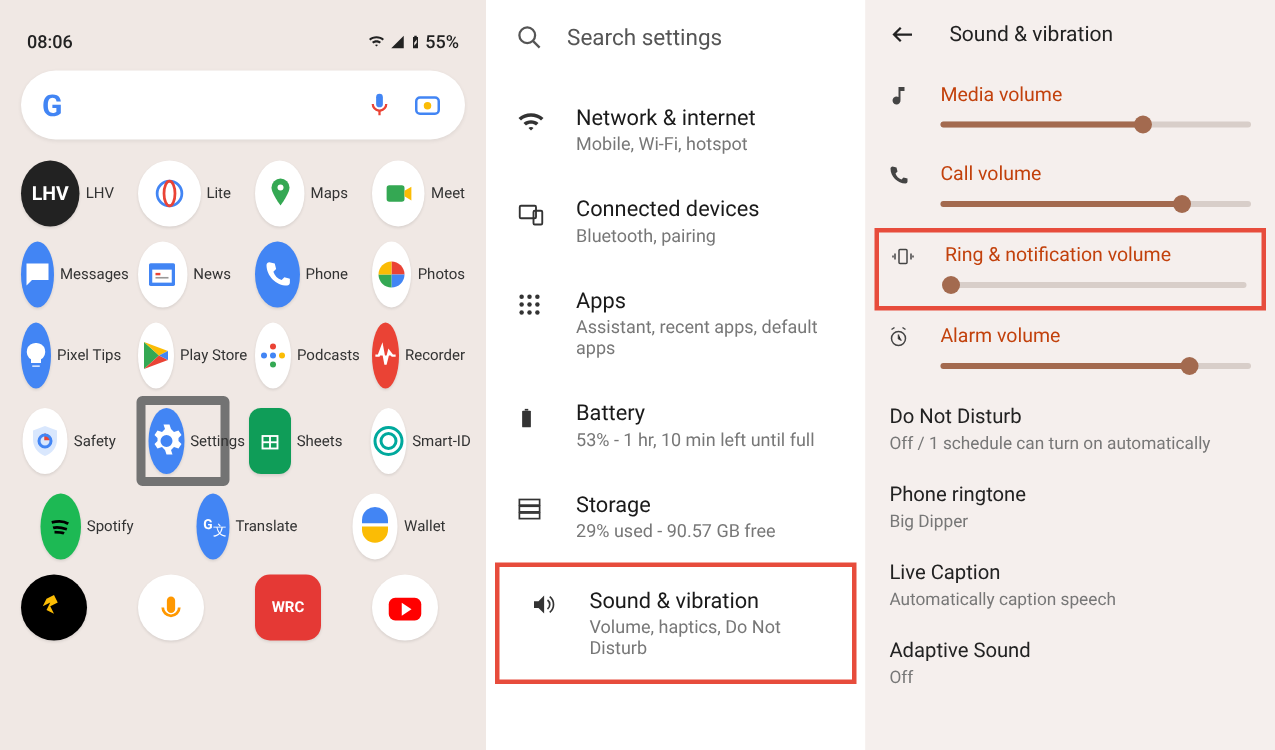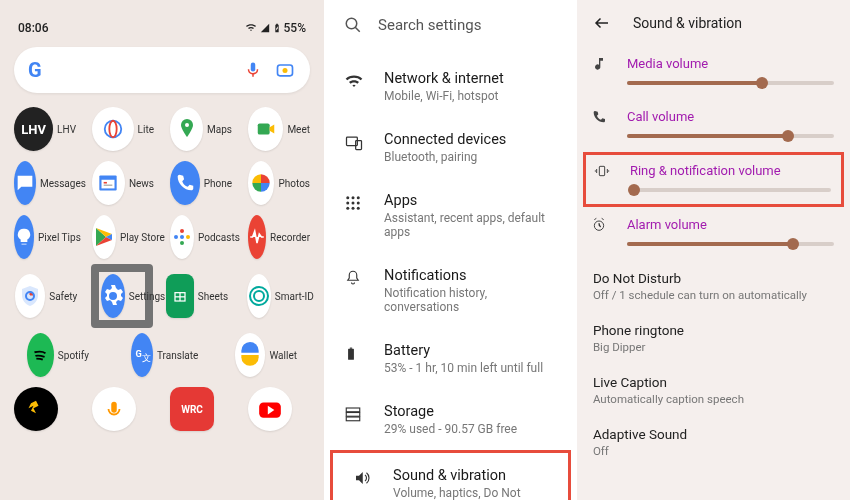--- a/index.html
+++ b/index.html
@@ -15,37 +15,37 @@
   .searchbar { margin: 6px 14px 14px; background: #fff; border-radius: 28px; height: 46px; display: flex; align-items: center; padding: 0 14px; box-shadow: 0 1px 3px rgba(0,0,0,0.08); }
   .g-logo { font-weight: 700; font-size: 20px; }
   .g-b { color:#4285F4; }
   .searchbar .spacer { flex: 1; }
   .mic-icon, .cam-icon { width: 22px; height: 22px; margin-left: 10px; display:flex; align-items:center; justify-content:center; }
   .apps-grid { padding: 0 6px; }
   .app-row { display: flex; justify-content: space-around; margin-bottom: 10px; }
   .app { width: 62px; display: flex; flex-direction: row; align-items: center; gap: 4px; }
   .app-icon { width: 44px; height: 44px; border-radius: 50%; background: #fff; display: flex; align-items: center; justify-content: center; font-size: 20px; box-shadow: 0 1px 2px rgba(0,0,0,0.1); }
   .app-label { font-size: 10px; color: #333; text-align: center; white-space: nowrap; }
-  .highlight-red { border: 8px solid #737373; border-radius: 4px; padding: 2px; margin: -5px; }
+  .highlight-red { border: 6px solid #737373; border-radius: 4px; padding: 2px; margin: -5px; }
 
   
   .p2-search { display: flex; align-items: center; gap: 16px; padding: 16px 20px; color: #555; font-size: 15px; }
   .p2-list { padding-top: 6px; }
   .p2-item { display: flex; align-items: flex-start; gap: 18px; padding: 14px 20px; }
   .p2-item-icon { width: 22px; color: #333; font-size: 16px; padding-top: 2px; text-align:center; }
   .p2-item-text { flex: 1; }
   .p2-title { font-size: 14.5px; color: #1a1a1a; margin-bottom: 2px; }
   .p2-sub { font-size: 12px; color: #777; }
   .p2-highlight { border: 3px solid #e74c3c; margin: 0 6px; }
 
   
   .p3-header { display: flex; align-items: center; gap: 22px; padding: 14px 16px; font-size: 14px; color: #222; }
   .p3-vol { padding: 10px 16px 10px 50px; position: relative; }
   .p3-vol-icon { position: absolute; left: 14px; top: 10px; font-size: 14px; color: #444; }
-  .p3-vol-label { font-size: 13px; color: #a21caf; margin-bottom: 10px; }
+  .p3-vol-label { font-size: 13px; color: #c2410c; margin-bottom: 10px; }
   .p3-slider { position: relative; height: 4px; background: #d8cec9; border-radius: 2px; margin-bottom: 4px; }
   .p3-slider-fill { position: absolute; left:0; top:0; height:100%; background: #a36a4f; border-radius: 2px; }
   .p3-slider-thumb { position: absolute; top: 50%; width: 12px; height: 12px; background: #a36a4f; border-radius: 50%; transform: translate(-50%, -50%); }
   .p3-highlight { border: 3px solid #e74c3c; margin: 0 6px; padding: 8px 10px 8px 44px; }
   .p3-highlight .p3-vol-icon { left: 8px; top: 8px; }
   .p3-item { padding: 10px 16px; }
   .p3-item-title { font-size: 13.5px; color: #222; margin-bottom: 2px; }
   .p3-item-sub { font-size: 11.5px; color: #777; }
 
   svg { display: block; }
@@ -348,31 +348,20 @@
             <circle cx="19" cy="19" r="2" fill="#333"></circle>
           </svg>
         </div>
       <div class="p2-item-text">
           <div class="p2-title">Apps</div>
           <div class="p2-sub">Assistant, recent apps, default apps</div>
         </div>
     </div>
     <div class="p2-item">
       <div class="p2-item-icon">
-          <svg width="18" height="18" viewBox="0 0 24 24">
-            <path fill="none" stroke="#333" stroke-width="1.5" d="M12 3a5 5 0 00-5 5v4l-2 3h14l-2-3V8a5 5 0 00-5-5zM10 18a2 2 0 004 0"></path>
-          </svg>
-        </div>
-      <div class="p2-item-text">
-          <div class="p2-title">Notifications</div>
-          <div class="p2-sub">Notification history, conversations</div>
-        </div>
-    </div>
-    <div class="p2-item">
-      <div class="p2-item-icon">
           <svg width="14" height="20" viewBox="0 0 24 24">
             <rect x="7" y="3" width="10" height="19" rx="1" fill="#333"></rect>
             <rect x="10" y="1" width="4" height="2" fill="#333"></rect>
           </svg>
         </div>
       <div class="p2-item-text">
           <div class="p2-title">Battery</div>
           <div class="p2-sub">53% - 1 hr, 10 min left until full</div>
         </div>
     </div>

